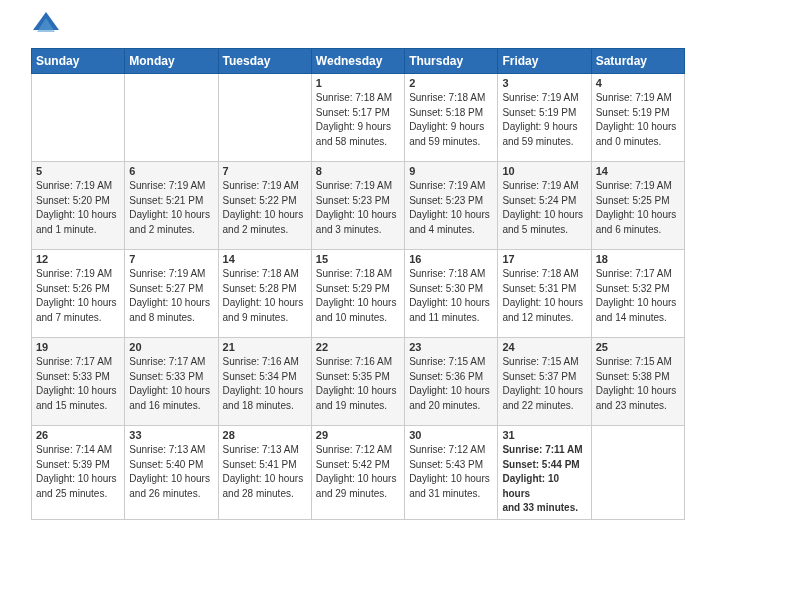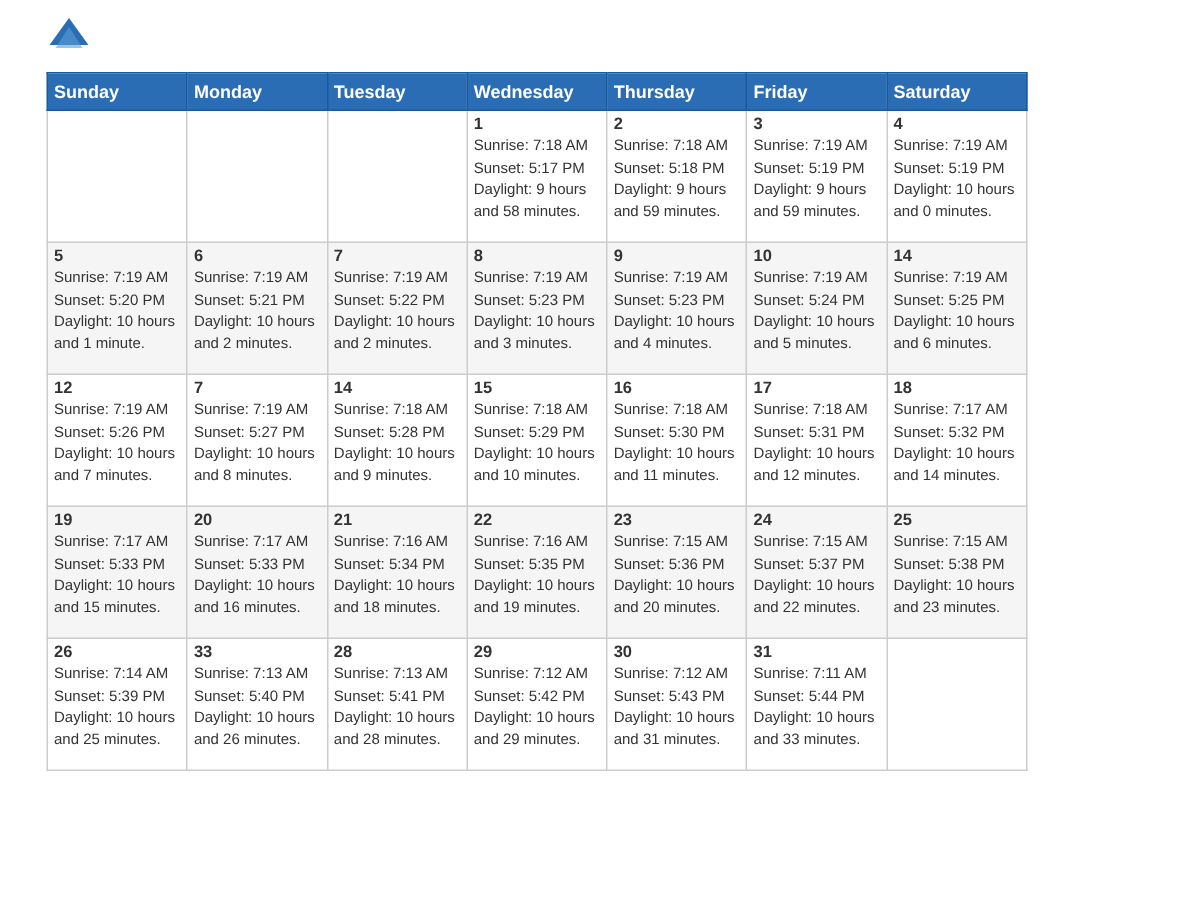--- a/index.html
+++ b/index.html
@@ -350,21 +350,21 @@
           </td>
           <td>
             <span class="day-num">30</span>
             <div class="day-info" style="white-space: pre-line;">Sunrise: 7:12 AM
 Sunset: 5:43 PM
 Daylight: 10 hours
 and 31 minutes.</div>
           </td>
           <td>
             <span class="day-num">31</span>
-            <div class="day-info" style="white-space: pre-line;">Sunrise: 7:11 AM
+            <div class="day-info" style="white-space: pre-line; font-weight: bold;">Sunrise: 7:11 AM
 Sunset: 5:44 PM
 Daylight: 10 hours
 and 33 minutes.</div>
           </td>
           <td class="empty-cell"></td>
         </tr>
       </tbody>
   </table>
 </div>
 

